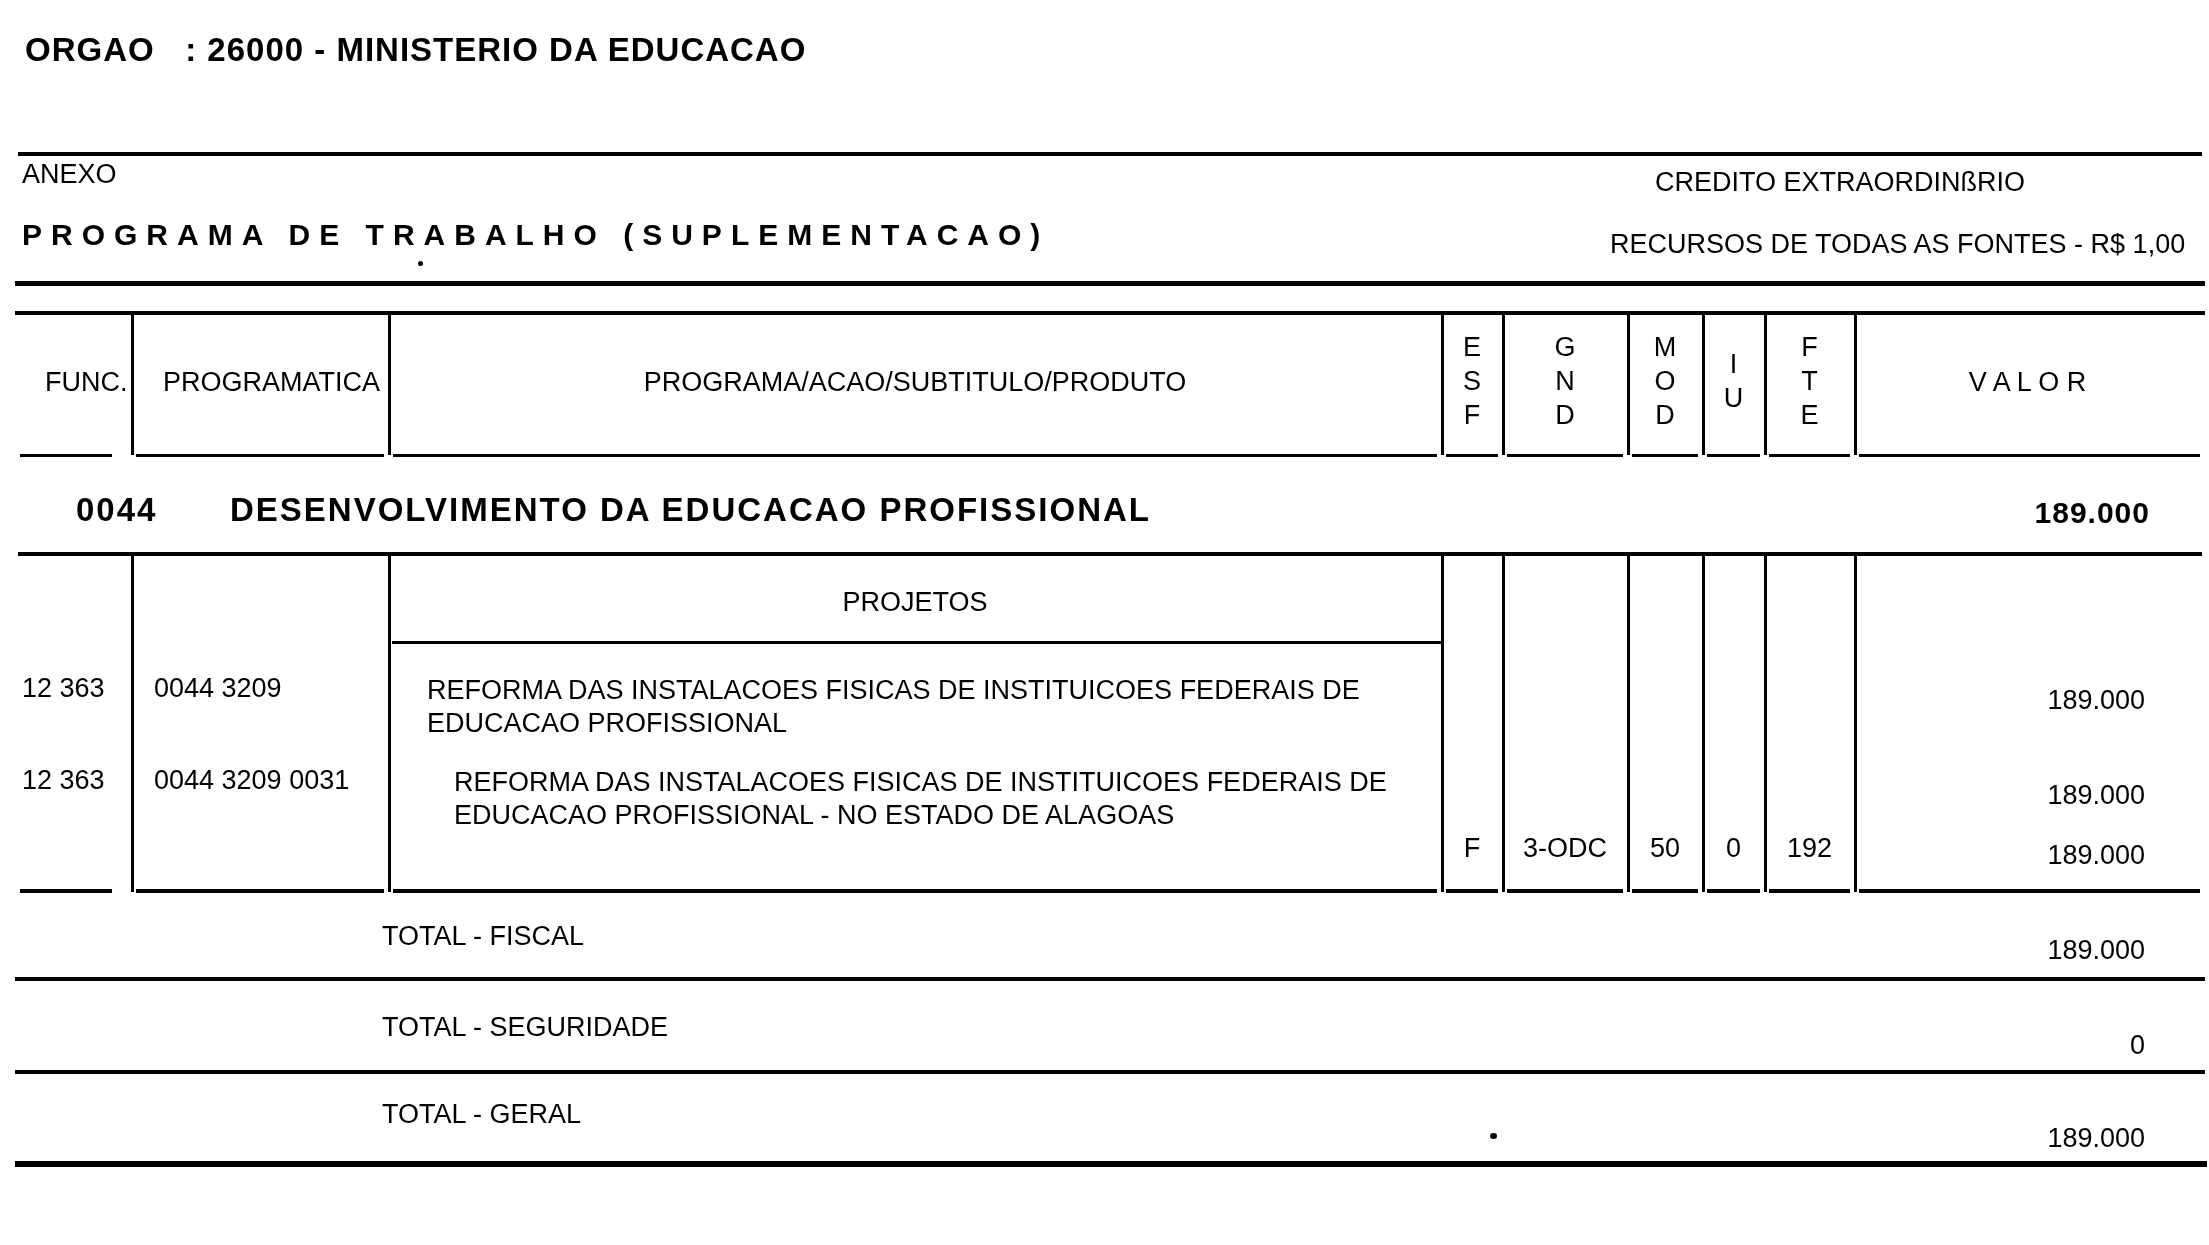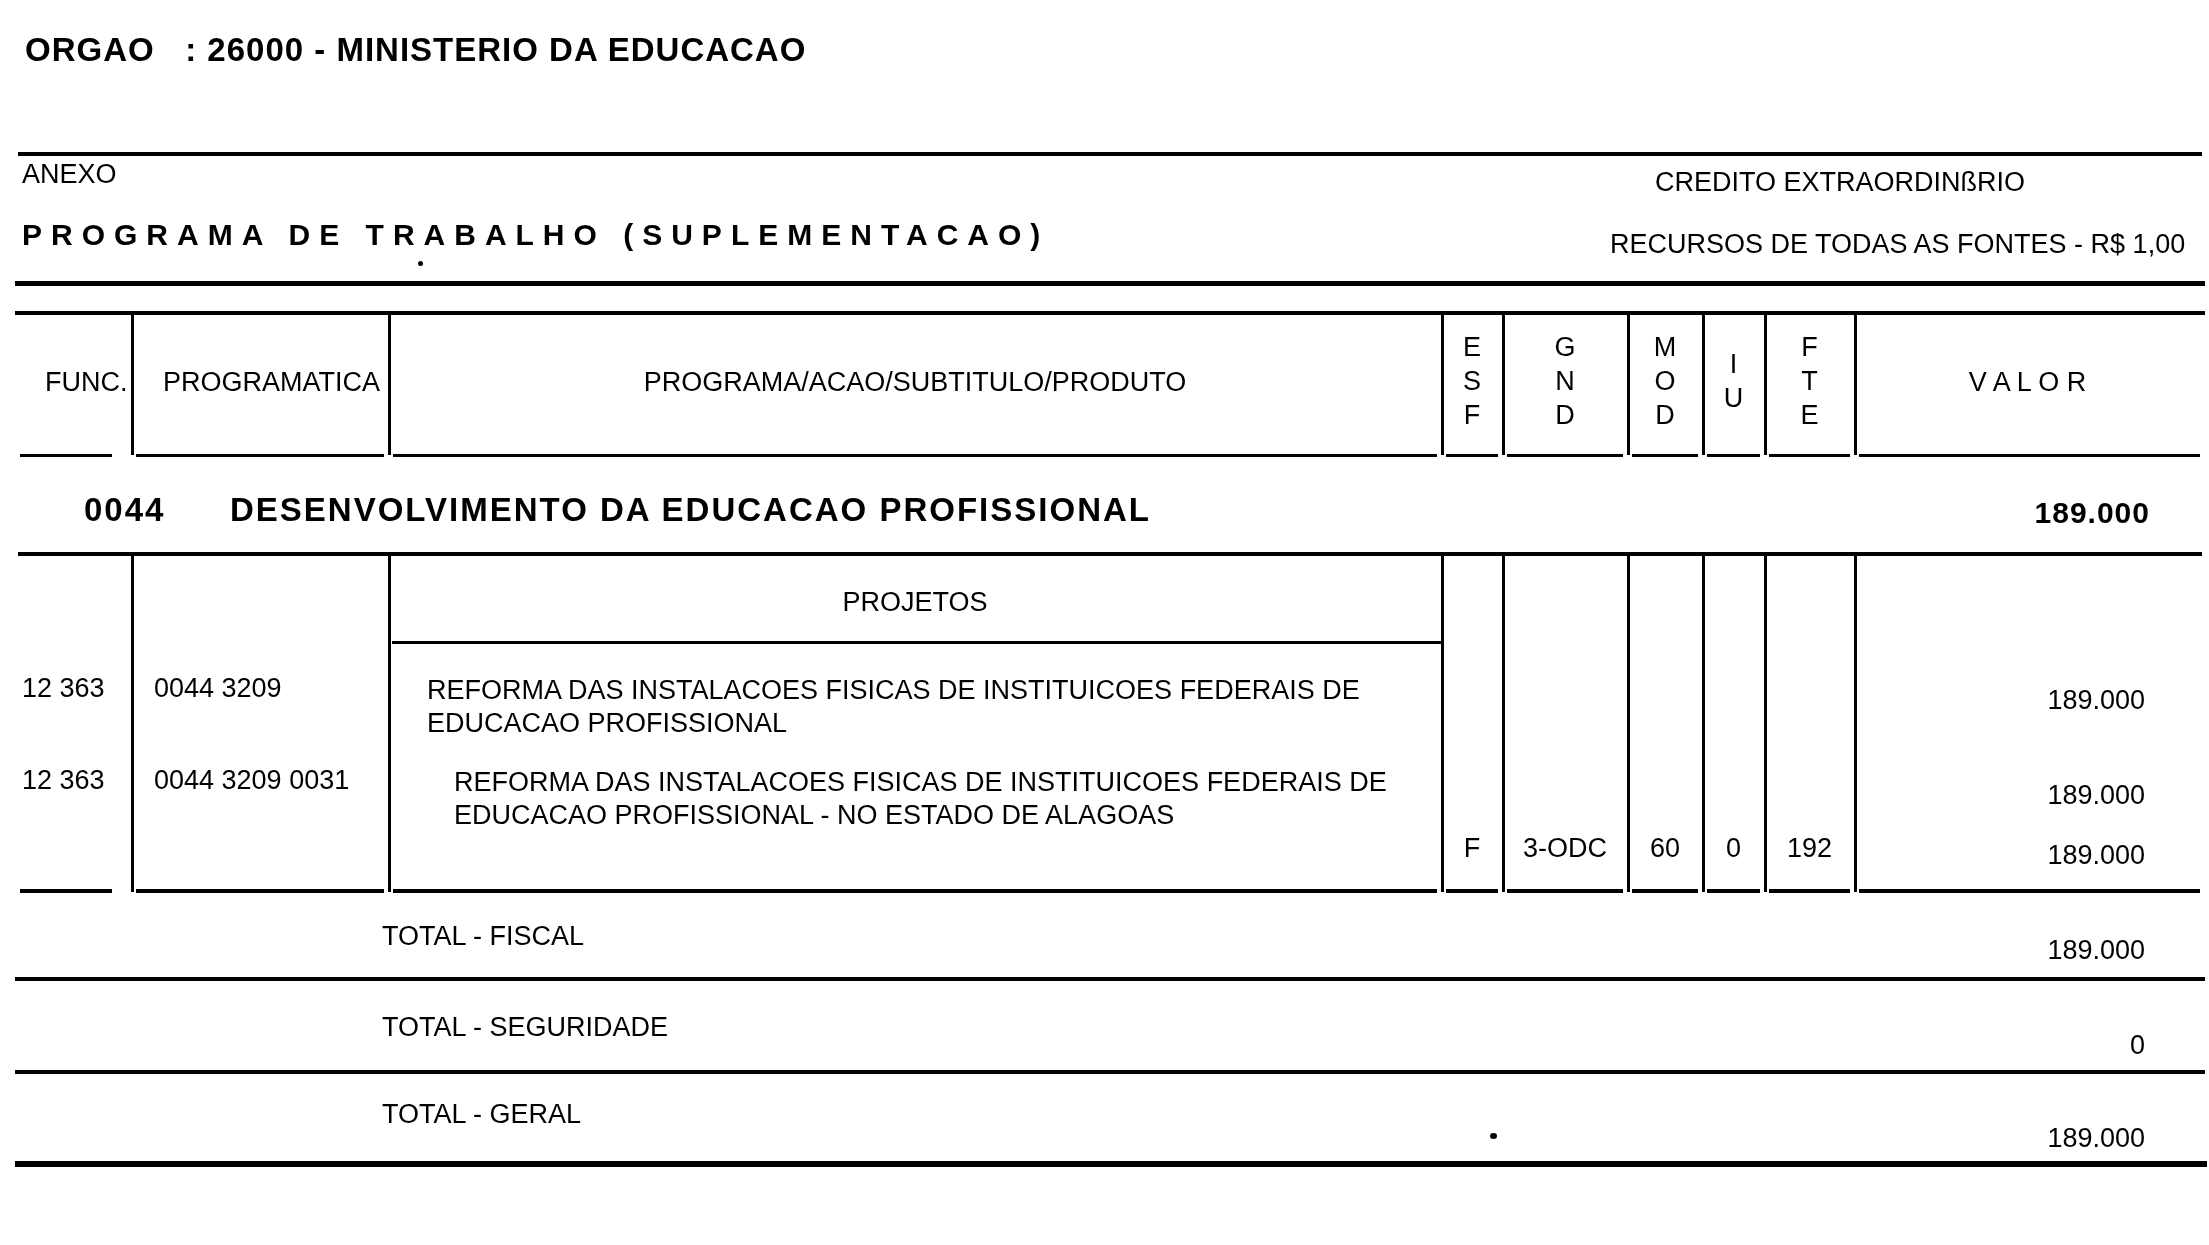--- a/index.html
+++ b/index.html
@@ -78,21 +78,21 @@
   <div class="hline" style="left:20px;top:454px;width:92px;height:3px;"></div>
   <div class="hline" style="left:136px;top:454px;width:248px;height:3px;"></div>
   <div class="hline" style="left:393px;top:454px;width:1044px;height:3px;"></div>
   <div class="hline" style="left:1446px;top:454px;width:52px;height:3px;"></div>
   <div class="hline" style="left:1507px;top:454px;width:116px;height:3px;"></div>
   <div class="hline" style="left:1632px;top:454px;width:66px;height:3px;"></div>
   <div class="hline" style="left:1707px;top:454px;width:53px;height:3px;"></div>
   <div class="hline" style="left:1769px;top:454px;width:81px;height:3px;"></div>
   <div class="hline" style="left:1859px;top:454px;width:341px;height:3px;"></div>
 
-  <div class="t b fs-prog" style="left:84px;top:492px;">0044</div>
+  <div class="t b fs-prog" style="left:76px;top:492px;">0044</div>
   <div class="t b fs-prog" style="left:230px;top:492px;">DESENVOLVIMENTO DA EDUCACAO PROFISSIONAL</div>
   <div class="t b fs-progval right" style="right:59px;top:496px;">189.000</div>
 
   <div class="hline" style="left:18px;top:552px;width:2184px;"></div>
 
   <div class="vline" style="left:131px;top:552px;height:340px;"></div>
   <div class="vline" style="left:388px;top:552px;height:340px;"></div>
   <div class="vline" style="left:1441px;top:552px;height:340px;"></div>
   <div class="vline" style="left:1502px;top:552px;height:340px;"></div>
   <div class="vline" style="left:1627px;top:552px;height:340px;"></div>
@@ -108,21 +108,21 @@
   <div class="t fs-body pre" style="left:415px;top:674px;line-height:33px;">REFORMA DAS INSTALACOES FISICAS DE INSTITUICOES FEDERAIS DE
 EDUCACAO PROFISSIONAL</div>
   <div class="t fs-body right" style="right:64px;top:686px;">189.000</div>
 
   <div class="t fs-body" style="left:22px;top:766px;">12 363</div>
   <div class="t fs-body" style="left:154px;top:766px;">0044 3209 0031</div>
   <div class="t fs-body pre" style="left:442px;top:766px;line-height:33px;">REFORMA DAS INSTALACOES FISICAS DE INSTITUICOES FEDERAIS DE
 EDUCACAO PROFISSIONAL - NO ESTADO DE ALAGOAS</div>
   <div class="t fs-body center" style="left:1441px;top:834px;width:62px;">F</div>
   <div class="t fs-body center" style="left:1502px;top:834px;width:126px;">3-ODC</div>
-  <div class="t fs-body center" style="left:1627px;top:834px;width:76px;">60</div>
+  <div class="t fs-body center" style="left:1627px;top:834px;width:76px;">50</div>
   <div class="t fs-body center" style="left:1702px;top:834px;width:63px;">0</div>
   <div class="t fs-body center" style="left:1764px;top:834px;width:91px;">192</div>
   <div class="t fs-body right" style="right:64px;top:781px;">189.000</div>
   <div class="t fs-body right" style="right:64px;top:841px;">189.000</div>
 
   <div class="hline" style="left:20px;top:889px;width:92px;"></div>
   <div class="hline" style="left:136px;top:889px;width:248px;"></div>
   <div class="hline" style="left:393px;top:889px;width:1044px;"></div>
   <div class="hline" style="left:1446px;top:889px;width:52px;"></div>
   <div class="hline" style="left:1507px;top:889px;width:116px;"></div>

